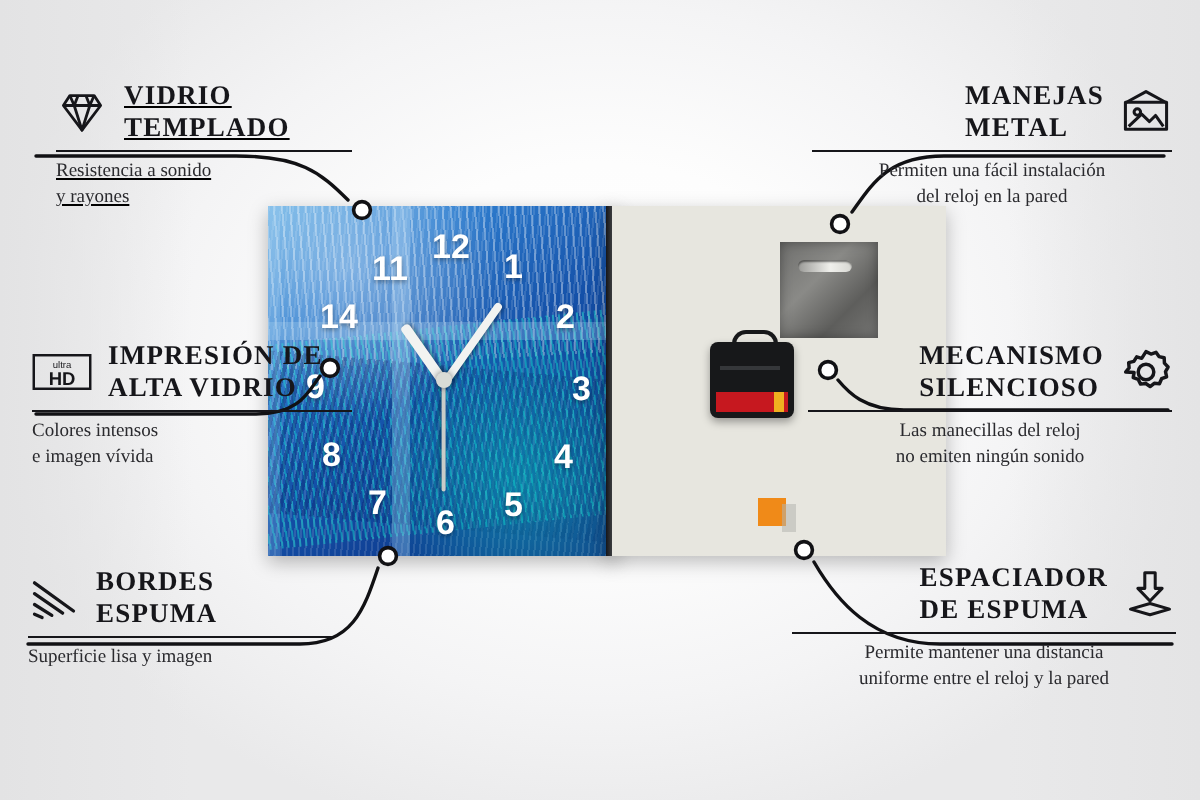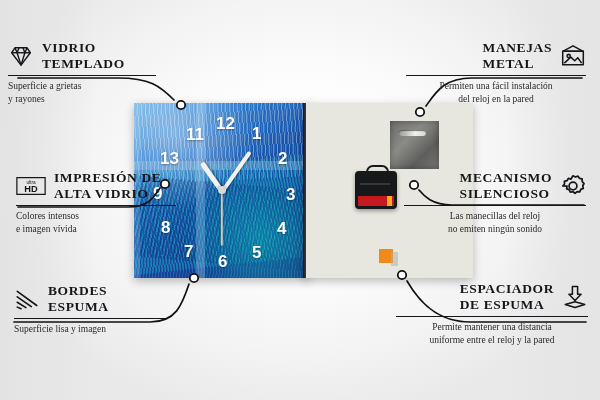--- a/index.html
+++ b/index.html
@@ -127,21 +127,21 @@
       <div class="numeral" style="left:82px;top:12px;">12</div>
       <div class="numeral" style="left:118px;top:22px;">1</div>
       <div class="numeral" style="left:144px;top:47px;">2</div>
       <div class="numeral" style="left:152px;top:83px;">3</div>
       <div class="numeral" style="left:143px;top:117px;">4</div>
       <div class="numeral" style="left:118px;top:141px;">5</div>
       <div class="numeral" style="left:84px;top:150px;">6</div>
       <div class="numeral" style="left:50px;top:140px;">7</div>
       <div class="numeral" style="left:27px;top:116px;">8</div>
       <div class="numeral" style="left:19px;top:82px;">9</div>
-      <div class="numeral" style="left:26px;top:47px;">13</div>
+      <div class="numeral" style="left:26px;top:47px;">14</div>
       <div class="numeral" style="left:52px;top:23px;">11</div>
       <div class="hand hour"></div>
       <div class="hand minute"></div>
       <div class="hand second"></div>
       <div class="pin"></div>
     </div>
 
     <div class="panel back-panel">
       <div class="hanger">
         <div class="hanger-slot"></div>
@@ -169,36 +169,36 @@
     <g fill="#ffffff" stroke="#111114" stroke-width="1.8">
       <circle cx="181" cy="105" r="4.2"></circle>
       <circle cx="165" cy="184" r="4.2"></circle>
       <circle cx="194" cy="278" r="4.2"></circle>
       <circle cx="420" cy="112" r="4.2"></circle>
       <circle cx="414" cy="185" r="4.2"></circle>
       <circle cx="402" cy="275" r="4.2"></circle>
     </g>
   </svg>
 
-  <div class="callout left" style="left:8px;top:40px;width:148px;">
+  <div class="callout left" style="left:28px;top:40px;width:148px;text-decoration:underline;">
     <div class="c-head">
       <svg class="ico" viewBox="0 0 24 24">
         <g fill="none" stroke="#16161a" stroke-width="1.3" stroke-linejoin="round">
           <path d="M3.4 9 L12 20.4 L20.6 9 L17.6 4.4 H6.4 Z"></path>
           <path d="M3.4 9 H20.6"></path>
             <path d="M6.4 4.4 L8.4 9 L12 20.4 L15.6 9 L17.6 4.4"></path>
           <path d="M8.4 9 L10.2 4.4"></path>
             <path d="M15.6 9 L13.8 4.4"></path>
         </g>
       </svg>
       <div class="c-title">VIDRIO
 TEMPLADO</div>
     </div>
     <div class="c-rule"></div>
-    <div class="c-sub">Superficie a grietas
+    <div class="c-sub">Resistencia a sonido
 y rayones</div>
   </div>
 
   <div class="callout left" style="left:16px;top:170px;width:160px;">
     <div class="c-head">
       <svg class="ico hd" viewBox="0 0 34 24">
         <rect x="1" y="2.5" width="32" height="19" fill="none" stroke="#16161a" stroke-width="1.4"></rect>
         <text x="17" y="10" text-anchor="middle" font-family="Liberation Sans, sans-serif" font-size="5.4" fill="#16161a">ultra</text>
         <text x="17" y="19.3" text-anchor="middle" font-family="Liberation Sans, sans-serif" font-size="10.5" font-weight="bold" fill="#16161a">HD</text>
       </svg>

